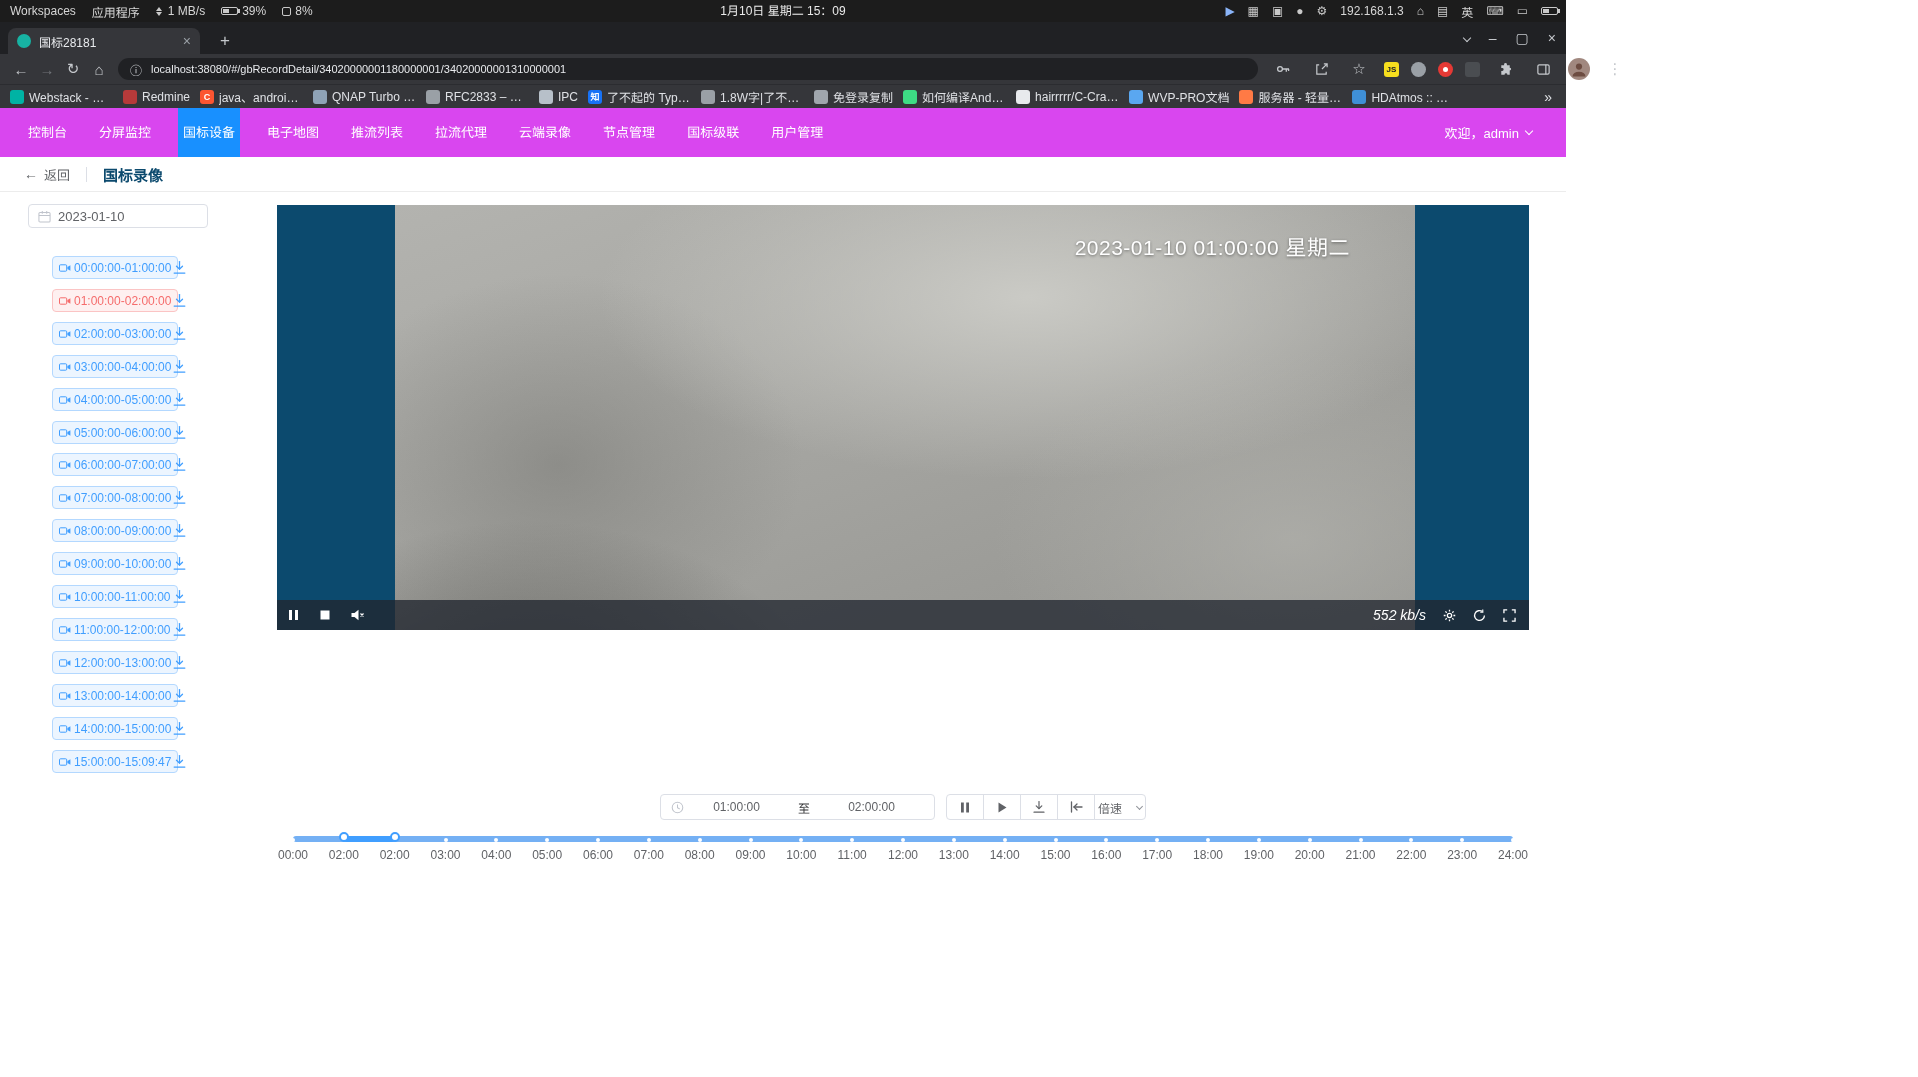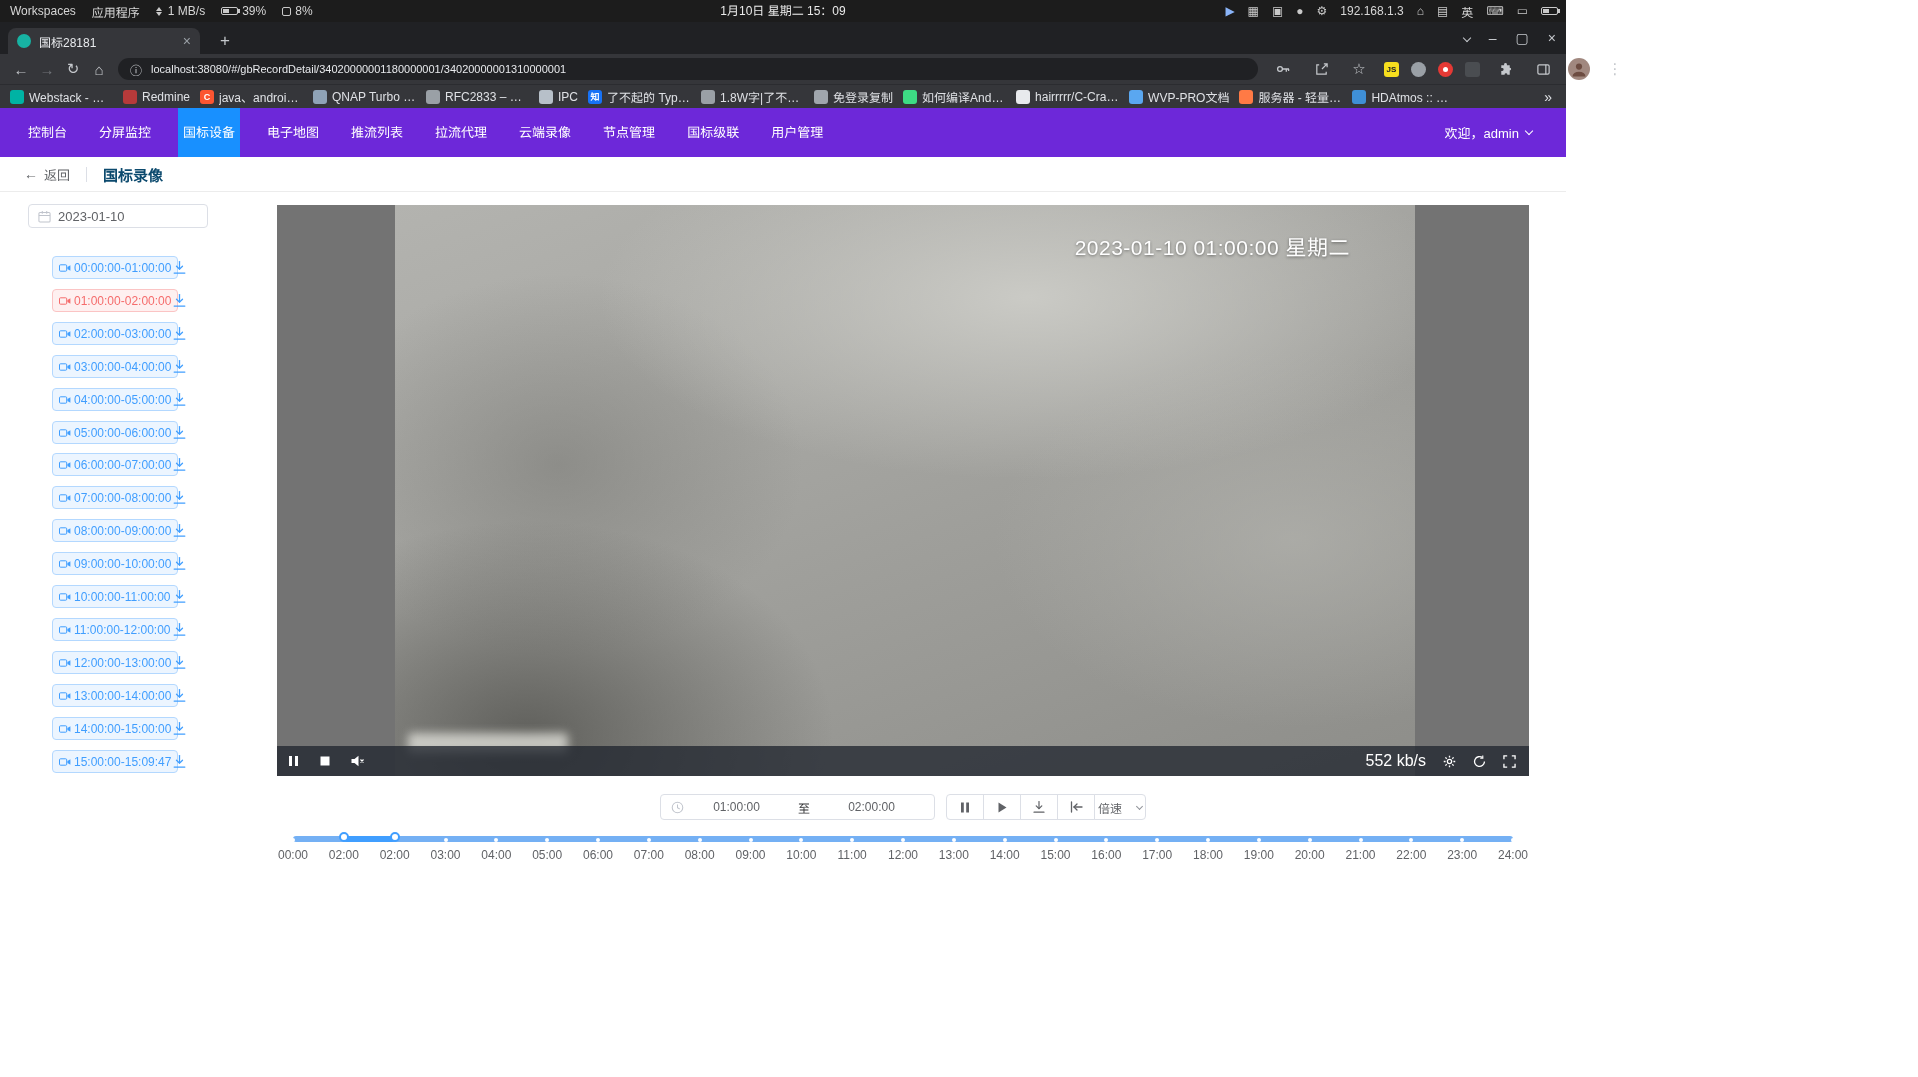--- a/index.html
+++ b/index.html
@@ -62,21 +62,21 @@
   .bookmarks { position:absolute; left:0; top:84px; width:100%; height:24px; background:#35363a; border-top:1px solid #2b2c30;
                display:flex; align-items:center; gap:10px; padding:0 10px; }
   .bm { display:inline-flex; align-items:center; gap:5px; color:#dfe1e5; font-size:12px; white-space:nowrap; }
   .bm-ico { width:14px; height:14px; border-radius:3px; flex:none; color:#fff; font-size:9px; font-weight:bold; text-align:center; line-height:14px; }
   .bm-label { max-width:84px; overflow:hidden; text-overflow:ellipsis; white-space:nowrap; }
   .bm-more { margin-left:auto; color:#dfe1e5; font-size:14px; padding-right:4px; }
 
   
   .page { position:absolute; left:0; top:108px; width:100%; height:969px; background:#fff; }
 
-  .appnav { position:absolute; left:0; top:0; width:100%; height:49px; background:#6d28d9; display:flex; align-items:center; }
+  .appnav { position:absolute; left:0; top:0; width:100%; height:49px; background:#d946ef; display:flex; align-items:center; }
   .nav-items { display:flex; height:100%; padding-left:12px; align-items:center; }
   .nav-item { height:49px; line-height:49px; padding:0 5px; margin:0 11px; color:#fff; font-size:13px; cursor:pointer; white-space:nowrap; }
   .nav-item.active { background:#1890ff; }
   .nav-welcome { margin-left:auto; margin-right:34px; color:#fff; font-size:13px; display:flex; align-items:center; gap:7px; }
   .nav-welcome .chev { margin-top:-3px; }
 
   .subheader { position:absolute; left:0; top:49px; width:100%; height:35px; display:flex; align-items:center; border-bottom:1px solid #ececec; background:#fff; }
   .back { margin-left:24px; display:inline-flex; align-items:center; gap:6px; color:#606266; font-size:13px; cursor:pointer; }
   .back-arr { font-size:14px; }
   .vdiv { width:1px; height:15px; background:#dcdfe6; margin:0 16px; }
@@ -87,37 +87,37 @@
   .date-input { width:180px; height:24px; border:1px solid #dcdfe6; border-radius:4px; background:#fff;
                 display:flex; align-items:center; gap:7px; padding:0 9px; color:#606266; font-size:13px; }
   .rec-list { position:absolute; left:0; top:52px; width:180px; height:520px; }
   .rec-row { position:absolute; left:0; width:180px; height:23px; }
   .rec-pill { position:absolute; left:24px; top:0; height:23px; display:inline-flex; align-items:center; gap:3px; padding:0 6px;
               border-radius:4px; font-size:12px; border:1px solid #b3d8ff; background:#ecf5ff; color:#409eff; white-space:nowrap; }
   .rec-pill.sel { border-color:#fbc4c4; background:#fef0f0; color:#f56c6c; }
   .rec-dl { position:absolute; left:144px; top:4px; background:transparent; border:none; }
 
   
-  .player { position:absolute; left:277px; top:97px; width:1252px; height:571px; background:#737373; overflow:hidden; }
+  .player { position:absolute; left:277px; top:97px; width:1252px; height:425px; background:#0c4a6e; overflow:hidden; }
   .vid { position:absolute; left:118px; top:0; width:1020px; height:577px;
          background:
            radial-gradient(60% 45% at 62% 16%, rgba(204,204,199,0.95), rgba(204,204,199,0) 70%),
            radial-gradient(50% 62% at 13% 92%, rgba(86,86,82,0.85), rgba(86,86,82,0) 60%),
            radial-gradient(40% 55% at 16% 45%, rgba(120,120,116,0.55), rgba(120,120,116,0) 60%),
            radial-gradient(45% 50% at 88% 58%, rgba(178,178,173,0.7), rgba(178,178,173,0) 65%),
            linear-gradient(160deg, #b3b3af 0%, #a3a39f 45%, #8d8d89 100%); }
   .osd { position:absolute; top:26px; right:179px; color:#fff; font-size:21px; letter-spacing:0.5px;
          text-shadow:0 1px 3px rgba(0,0,0,0.45); white-space:nowrap; }
   .blurmark { position:absolute; left:131px; top:528px; width:160px; height:20px; background:rgba(228,228,222,0.75);
               filter:blur(5px); border-radius:4px; }
   .pbar { position:absolute; left:0; bottom:0; width:100%; height:30px; background:rgba(33,39,48,0.78);
           display:flex; align-items:center; padding-left:11px; gap:21px; }
   .pbtn { display:flex; align-items:center; justify-content:center; }
   .pbar-right { margin-left:auto; display:flex; align-items:center; gap:17px; padding-right:13px; }
-  .bitrate { color:#fff; font-size:16px; white-space:nowrap; }
+  .bitrate { color:#fff; font-size:14px; white-space:nowrap;font-style:italic; }
 
   
   .ctrlrow { position:absolute; left:277px; top:686px; width:1252px; height:26px; display:flex; justify-content:center; align-items:center; }
   .trange { width:275px; height:26px; border:1px solid #dcdfe6; border-radius:4px; background:#fff;
             display:flex; align-items:center; padding:0 10px; margin-right:11px; }
   .tval { flex:1; text-align:center; font-size:12px; color:#606266; }
   .tsep { width:30px; text-align:center; font-size:12px; color:#303133; }
   .cbtn { height:26px; width:38px; background:#fff; border:1px solid #dcdfe6; display:flex; align-items:center; justify-content:center; margin-left:-1px; }
   .cbtn.first { border-radius:4px 0 0 4px; margin-left:0; }
   .cbtn.last { border-radius:0 4px 4px 0; }

